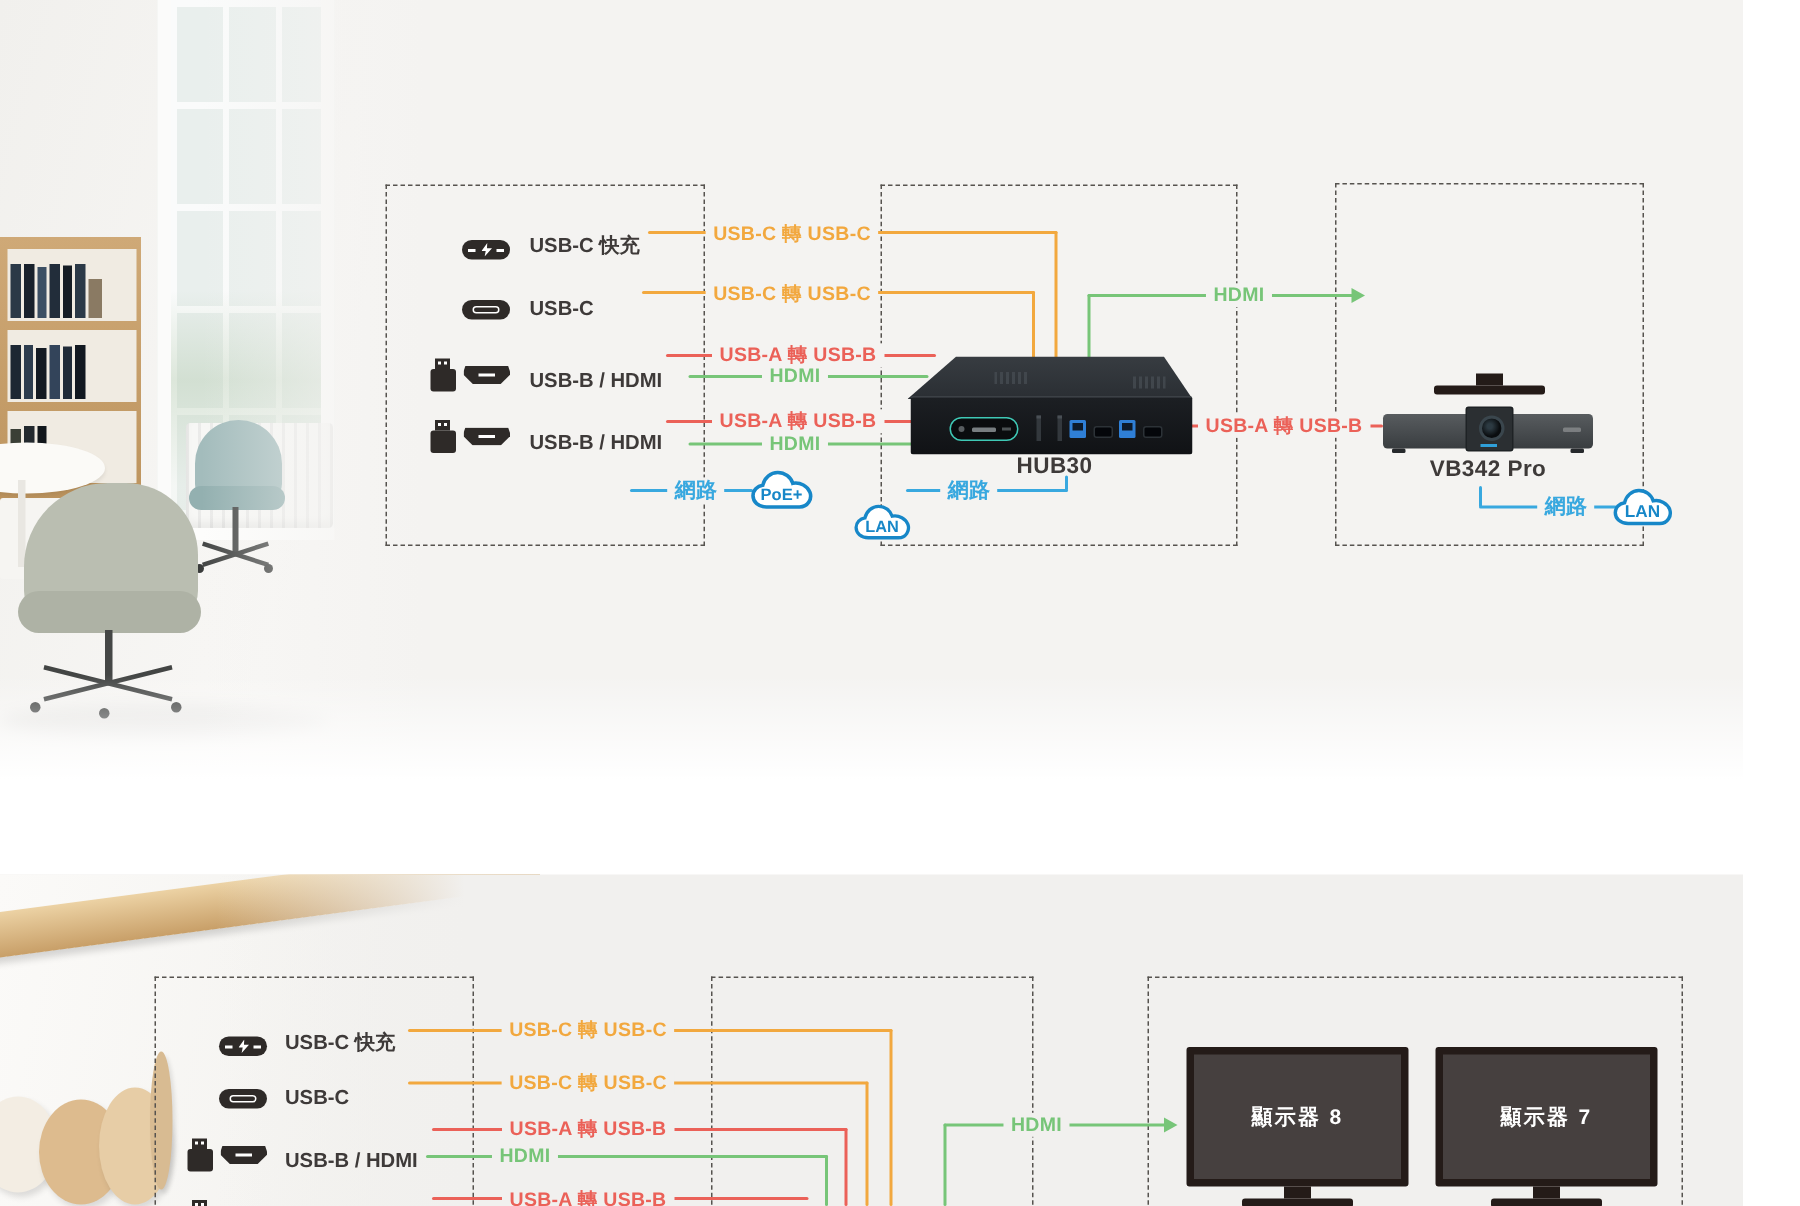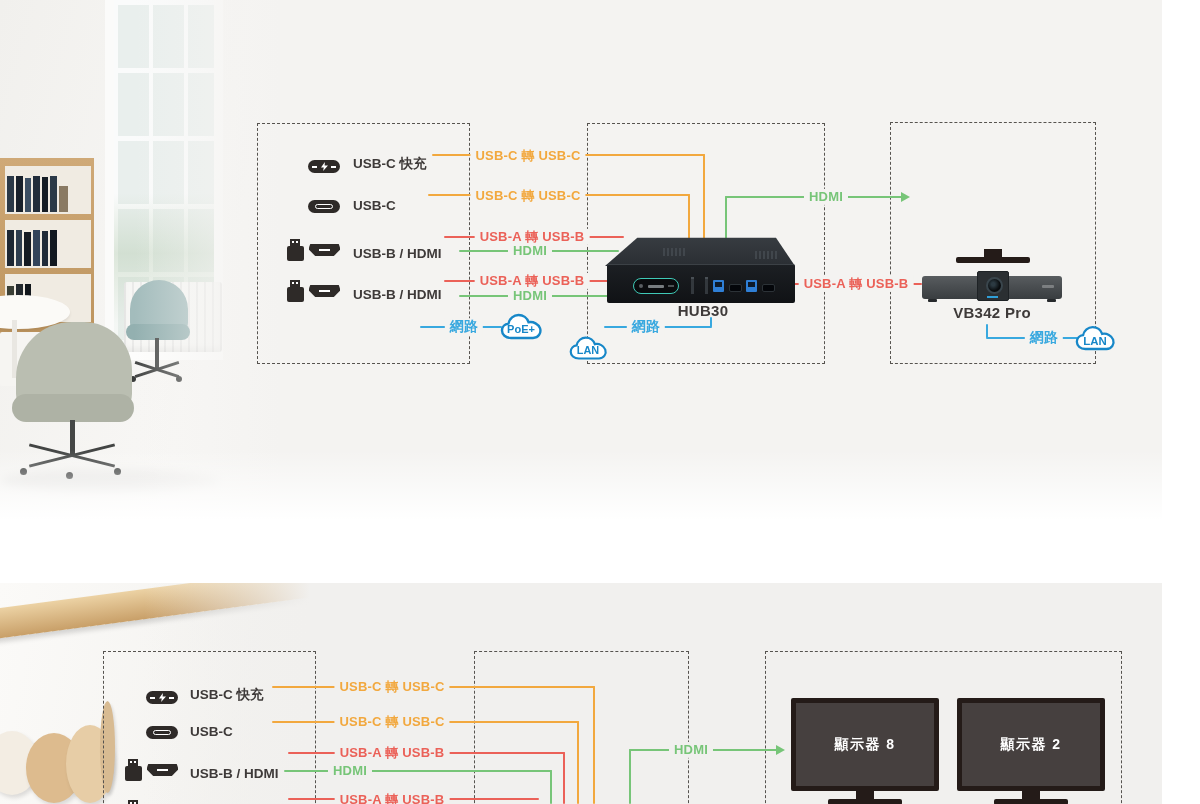--- a/index.html
+++ b/index.html
@@ -370,21 +370,21 @@
     <div class="ft" style="right:6px;"></div>
   </div>
   <div class="devlbl" style="left:992px;top:304px;">VB342 Pro</div>
 
   <div class="mon" style="left:791px;top:698px;width:148px;height:93px;border-width:5px;">
     <span class="mtxt">顯示器 8</span>
   </div>
   <div class="mneck" style="left:856px;top:791px;width:18px;height:8px;"></div>
   <div class="mbase" style="left:828px;top:799px;width:74px;height:6px;"></div>
   <div class="mon" style="left:957px;top:698px;width:148px;height:93px;border-width:5px;">
-    <span class="mtxt">顯示器 2</span>
+    <span class="mtxt">顯示器 7</span>
   </div>
   <div class="mneck" style="left:1022px;top:791px;width:18px;height:8px;"></div>
   <div class="mbase" style="left:994px;top:799px;width:74px;height:6px;"></div>
 
   <svg class="cloud" style="left:499px;top:312px;" width="44" height="30" viewBox="0 0 44 30">
     <path d="M34 26 L12 26 C6.5 26 3 22.5 3 18.5 C3 14.8 5.8 12 9.5 11.5 C10.5 6.5 14.8 3 19.5 3 C24.2 3 28.2 6 29.5 10.2 C34.5 9.2 39.5 12.2 41 16.2 C42.5 20.5 39.8 26 34 26 Z" fill="#ffffff" stroke="var(--cloud_blue)" stroke-width="2.4"></path>
     <text x="22" y="21" font-size="11" text-anchor="middle">PoE+</text>
   </svg>
   <svg class="cloud" style="left:568px;top:334px;" width="40" height="29" viewBox="0 0 44 30">
     <path d="M34 26 L12 26 C6.5 26 3 22.5 3 18.5 C3 14.8 5.8 12 9.5 11.5 C10.5 6.5 14.8 3 19.5 3 C24.2 3 28.2 6 29.5 10.2 C34.5 9.2 39.5 12.2 41 16.2 C42.5 20.5 39.8 26 34 26 Z" fill="#ffffff" stroke="var(--cloud_blue)" stroke-width="2.4"></path>

